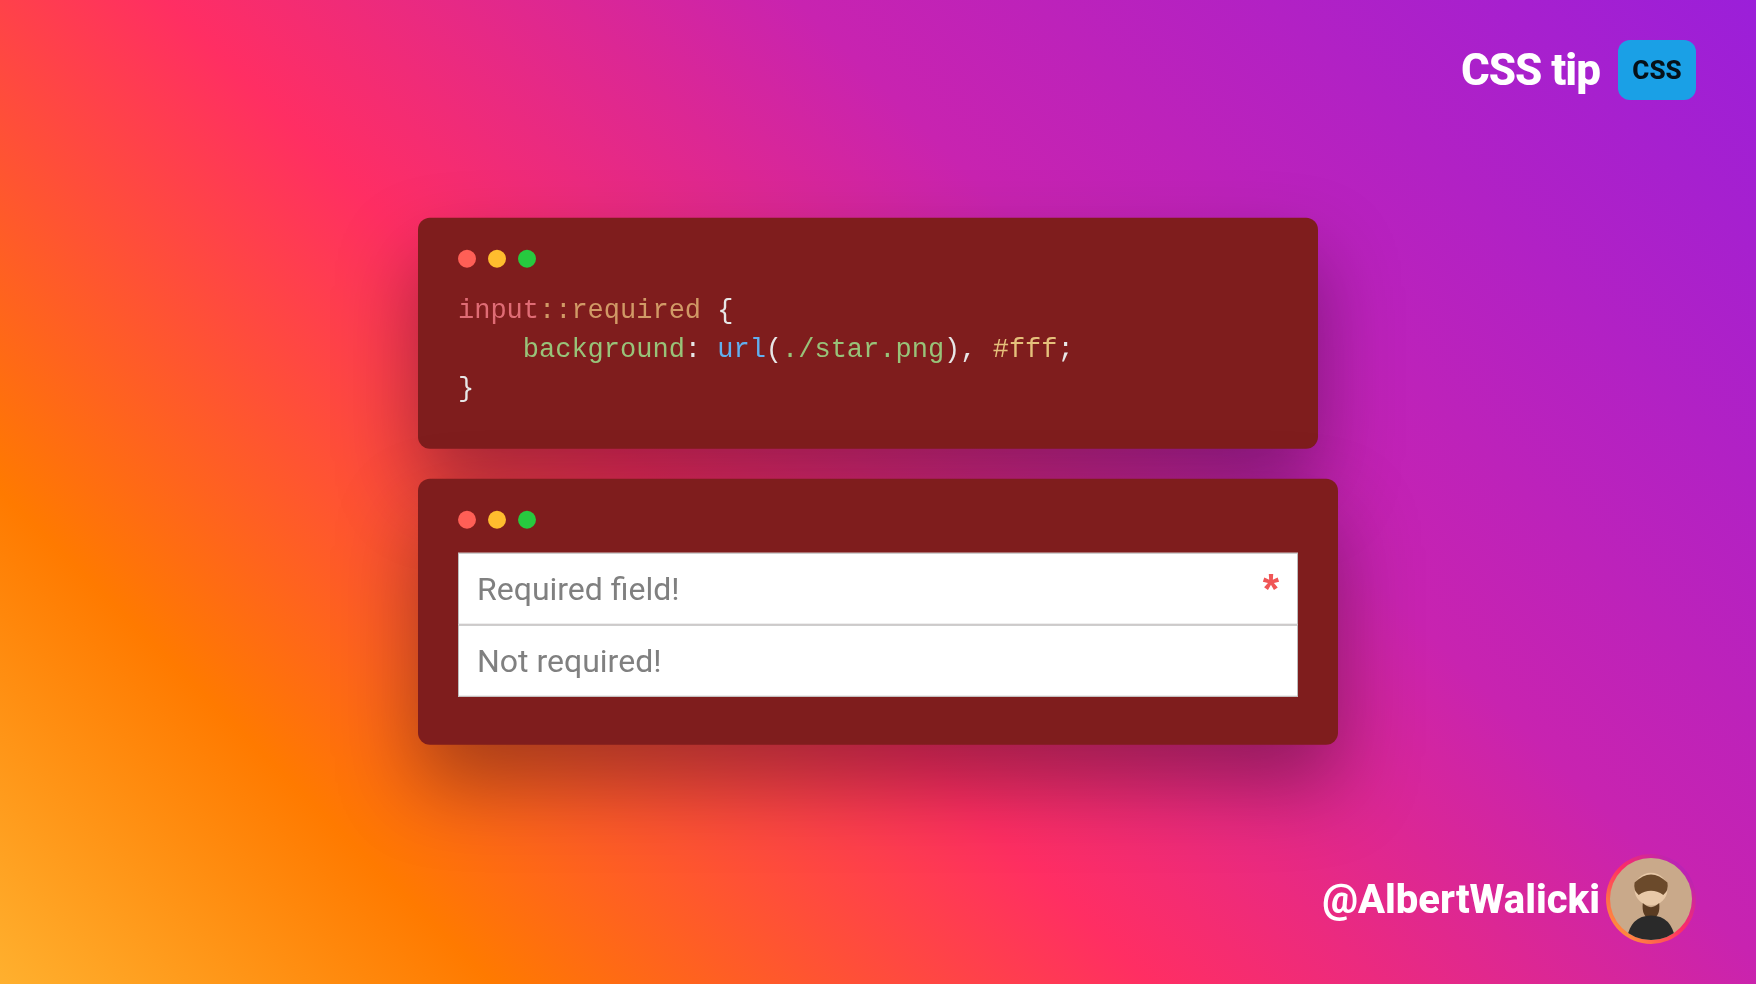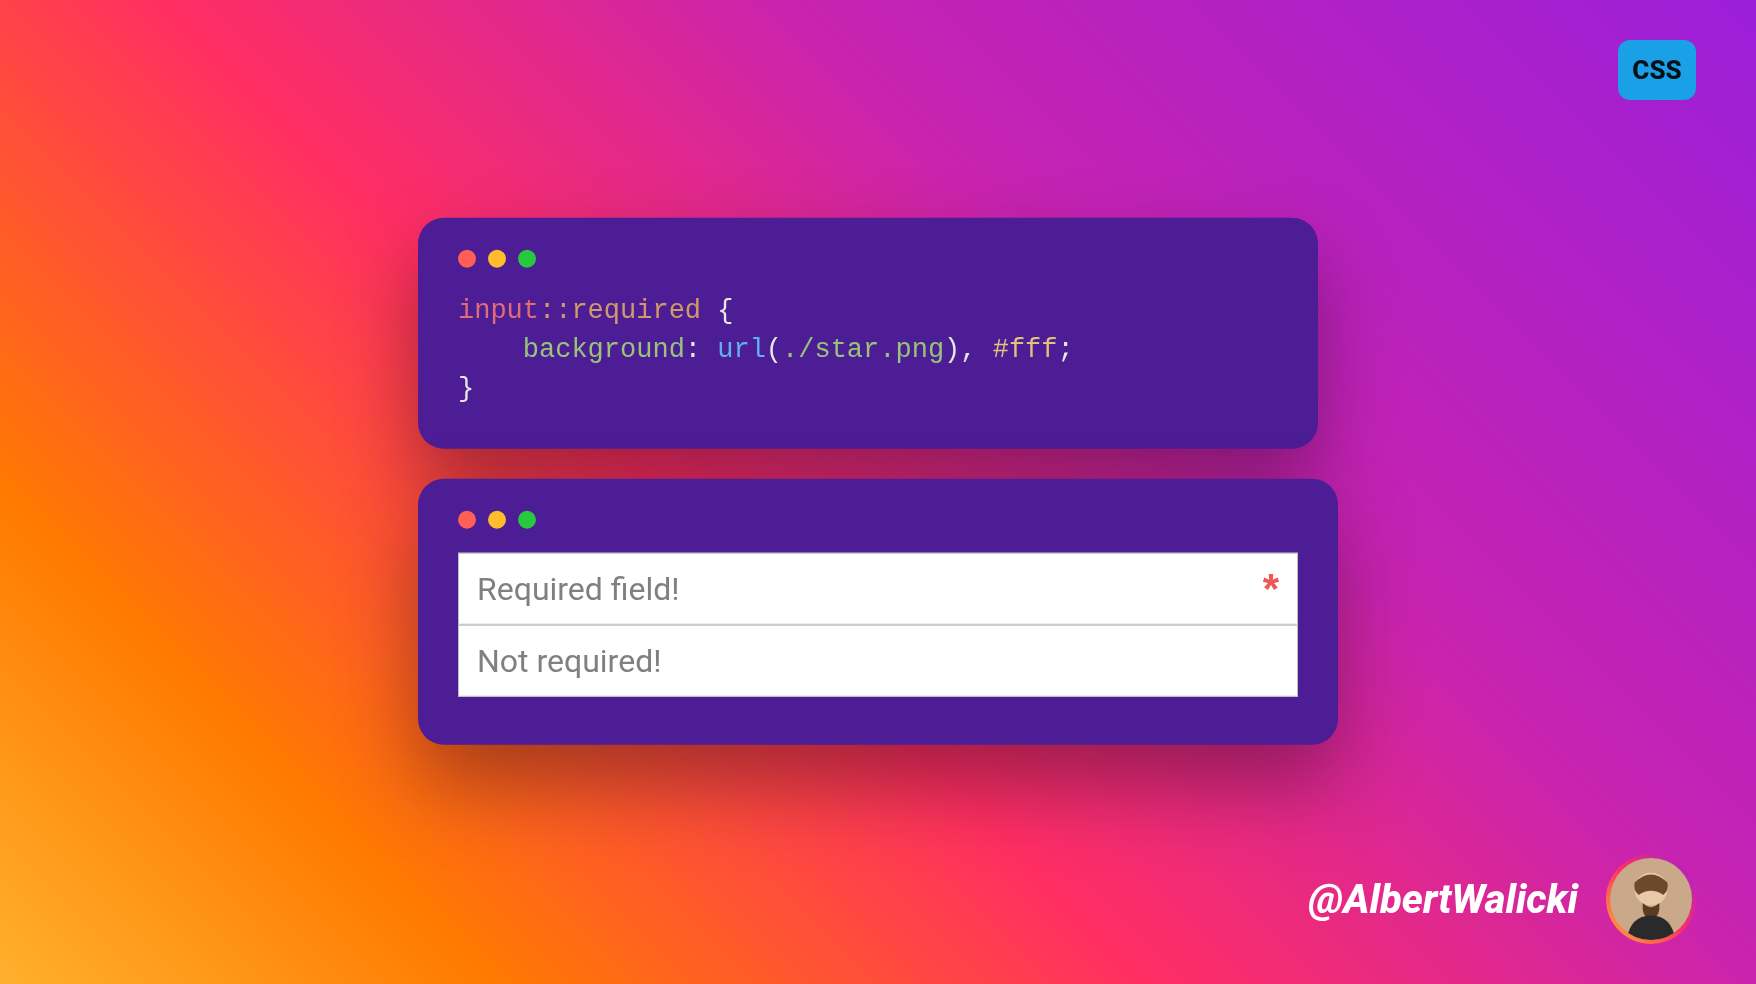--- a/index.html
+++ b/index.html
@@ -18,21 +18,21 @@
   }
   .brand-text { color:#fff; font-weight:800; font-size:44px; letter-spacing:-1px; }
   .brand-badge {
     width:78px; height:60px; background:#1aa0e6; border-radius:12px;
     display:flex; align-items:center; justify-content:center;
     color:#061018; font-weight:800; font-size:26px;
   }
 
   .author {
     position:absolute; bottom:40px; right:60px;
-    display:flex; align-items:center; gap:28px;font-style:italic;
+    display:flex; align-items:center; gap:6px;
   }
   .author-text { color:#fff; font-weight:800; font-size:40px; }
   .avatar {
     width:90px; height:90px; border-radius:50%;
     background: linear-gradient(45deg,#ffb02e,#ff2e63,#9b1fd9);
     padding:4px;
   }
   .avatar-inner {
     width:100%; height:100%; border-radius:50%;
     background:#c9a98a;
@@ -41,21 +41,21 @@
   }
   .avatar-inner svg { width:100%; height:100%; }
 
   .stage {
     position:absolute; left:50%; top:50%;
     transform:translate(-50%,-52%);
     display:flex; flex-direction:column; gap:30px;
   }
 
   .window {
-    background:#4c1d95; border-radius:26px;
+    background:#7f1d1d; border-radius:12px;
     box-shadow: 0 40px 80px rgba(0,0,0,.35);
     padding:32px 40px 40px 40px;
     width:900px;
   }
   .window.example { width:920px; padding:32px 40px 48px 40px; }
 
   .dots { display:flex; gap:12px; margin-bottom:24px; }
   .dot { width:18px; height:18px; border-radius:50%; }
   .dot.red { background:#ff5f56; }
   .dot.yellow { background:#ffbd2e; }
@@ -91,20 +91,21 @@
   .field .star {
     position:absolute; right:18px; top:50%; transform:translateY(-50%);
     color:#f05656; font-size:42px; font-weight:800;
     font-family: Arial, sans-serif;
   }
 </style>
 </head>
 <body>
 
 <div class="brand">
+  <span class="brand-text">CSS tip</span>
   <span class="brand-badge">CSS</span>
 </div>
 
 <div class="stage">
 
   <div class="window">
     <div class="dots">
       <span class="dot red"></span>
       <span class="dot yellow"></span>
       <span class="dot green"></span>

